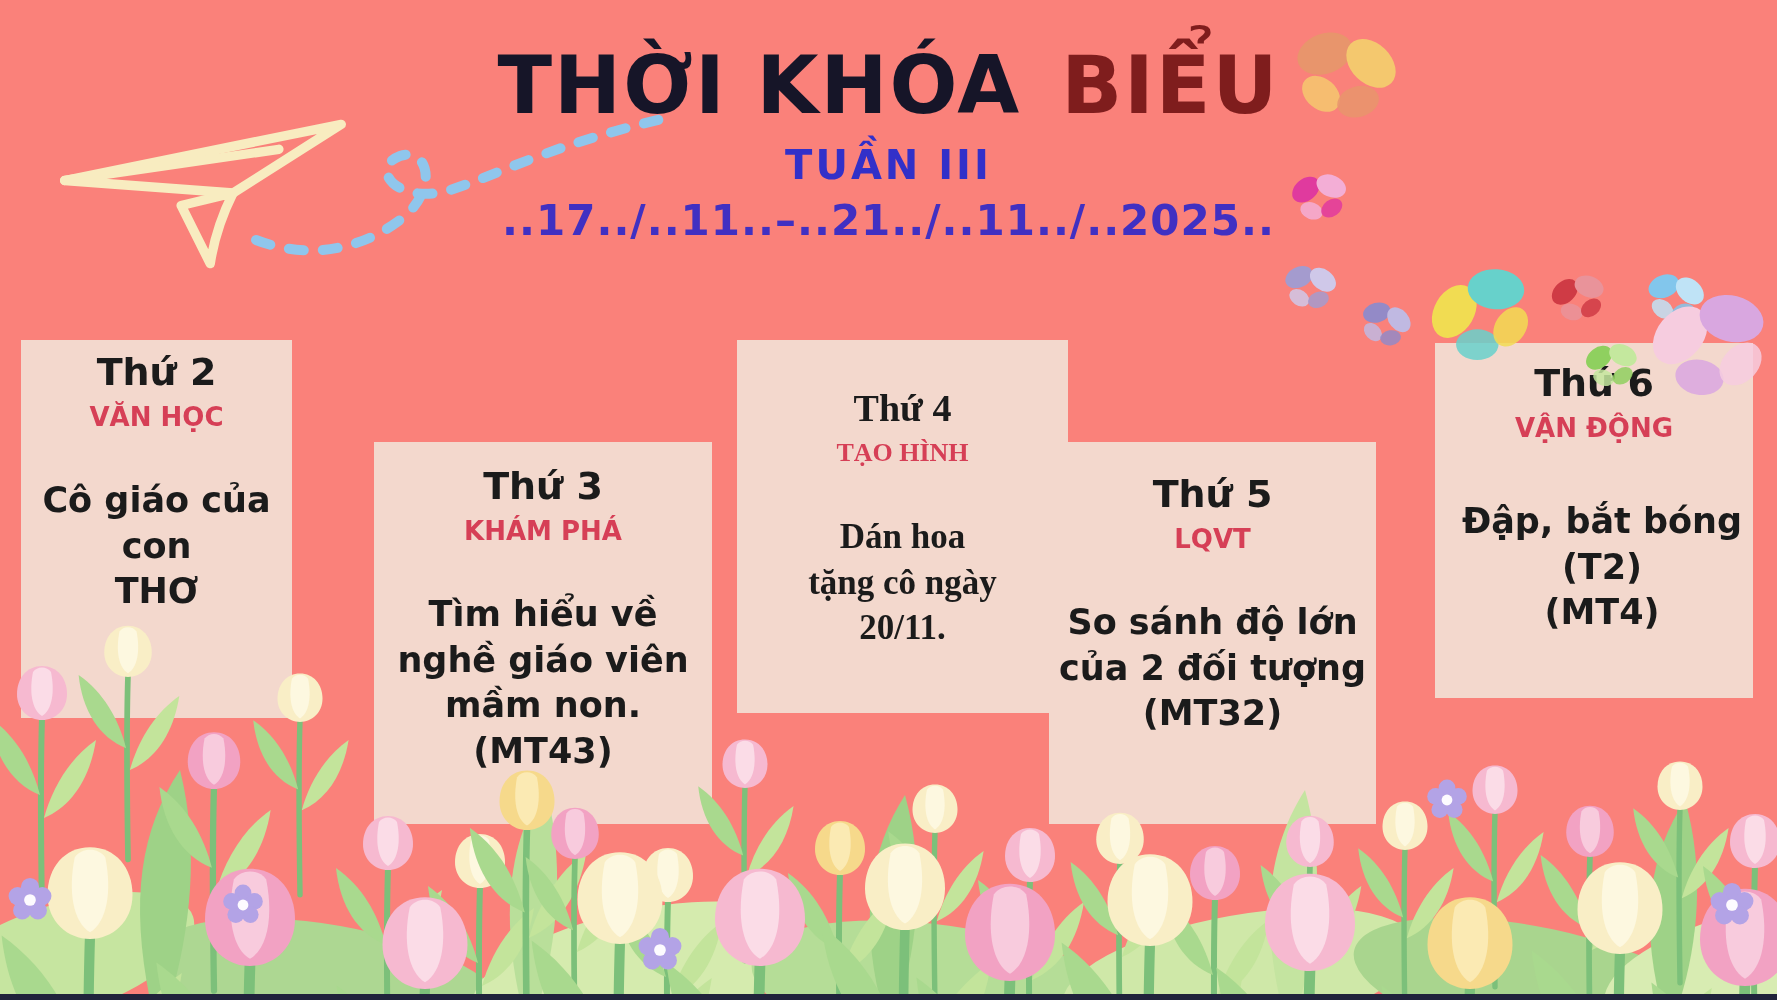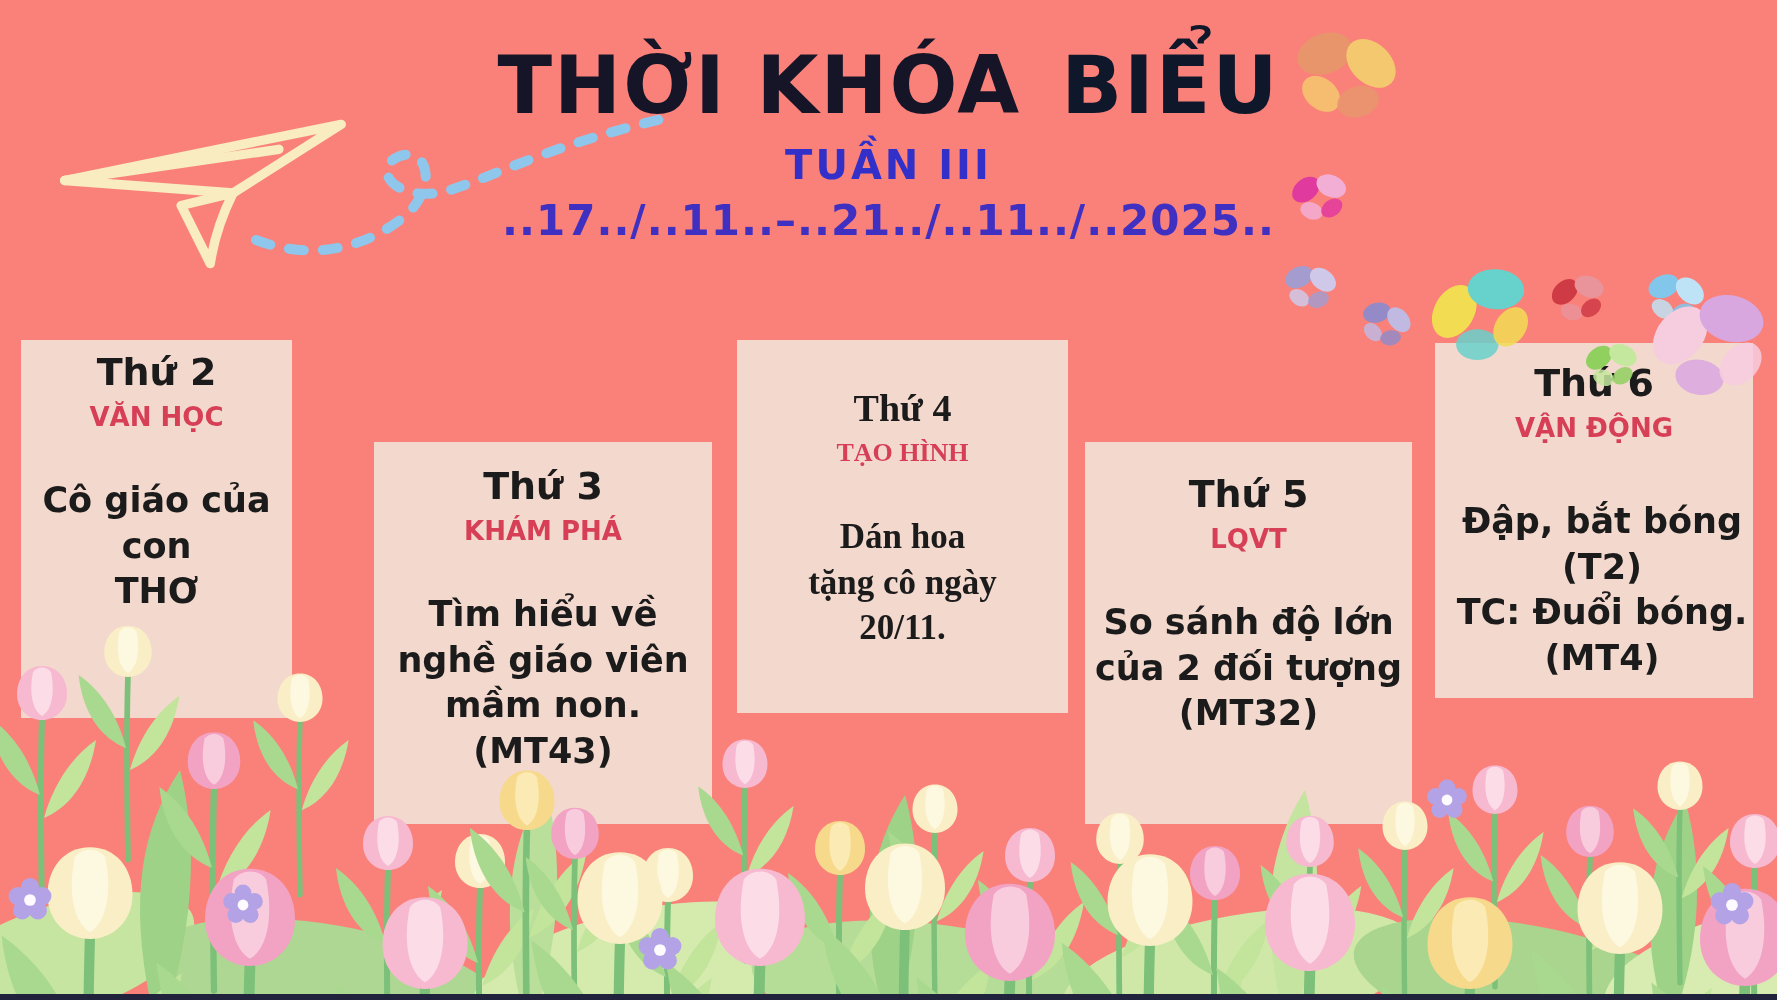--- a/index.html
+++ b/index.html
@@ -5,21 +5,21 @@
   html,body{margin:0;padding:0;background:#fa817a;}
   .stage{
     position:relative;width:1777px;height:1000px;overflow:hidden;
     background:#fa817a;
     font-family:"DejaVu Sans","Liberation Sans",sans-serif;
   }
   
   .title-wrap{position:absolute;left:0;right:0;top:44px;text-align:center;z-index:5;}
   .title-wrap h1{margin:0;font-size:80px;line-height:1.05;font-weight:bold;letter-spacing:2px;}
   .t1{color:#161528;}
-  .t2{color:#0f172a;margin-left:10px;}
+  .t2{color:#7f1d1d;margin-left:10px;}
   .week{margin-top:14px;font-size:40px;font-weight:bold;color:#3230c9;letter-spacing:3px;}
   .date{margin-top:8px;font-size:42px;font-weight:bold;color:#4030c2;letter-spacing:1px;}
   
   .card{
     position:absolute;background:#f3d8cd;z-index:2;
     text-align:center;font-weight:bold;color:#1b1b1b;box-sizing:border-box;
   }
   .card .day{font-size:38px;}
   .card .subject{font-size:26px;color:#d63f56;margin-top:8px;}
   .card .body{font-size:35px;margin-top:46px;line-height:1.3;}
@@ -117,37 +117,36 @@
   <div class="card" style="left:737px;top:340px;width:331px;height:373px;padding-top:46px;font-family:Liberation Serif, serif;">
     <div class="day">Thứ 4</div>
     <div class="subject">TẠO HÌNH</div>
     <div class="body">
       <div>Dán hoa</div>
       <div>tặng cô ngày</div>
       <div>20/11.</div>
     </div>
   </div>
 
-  <div class="card" style="left:1085px;top:442px;width:327px;height:382px;padding-top:30px;">
+  <div class="card" style="left:1049px;top:442px;width:327px;height:382px;padding-top:30px;">
     <div class="day">Thứ 5</div>
     <div class="subject">LQVT</div>
     <div class="body">
       <div>So sánh độ lớn</div>
       <div>của 2 đối tượng</div>
       <div>(MT32)</div>
     </div>
   </div>
 
   <div class="card" style="left:1435px;top:343px;width:318px;height:355px;padding-top:18px;">
     <div class="day">Thứ 6</div>
     <div class="subject">VẬN ĐỘNG</div>
     <div class="body" style="margin-top:56px;padding-left:16px;">
       <div>Đập, bắt bóng</div>
       <div>(T2)</div>
-      <div>TC: Đuổi bóng.</div>
       <div>(MT4)</div>
     </div>
   </div>
 
   <svg class="butterfly" style="left:1285px;top:18px;width:118px;height:118px;transform:rotate(12deg);--c1:#e8956c;--c2:#f4c86e;">
       <use href="#bfly"></use>
     </svg>
   <svg class="butterfly" style="left:1288px;top:166px;width:64px;height:64px;transform:rotate(-8deg);--c1:#e03a9e;--c2:#f3aed6;">
       <use href="#bfly"></use>
     </svg>

